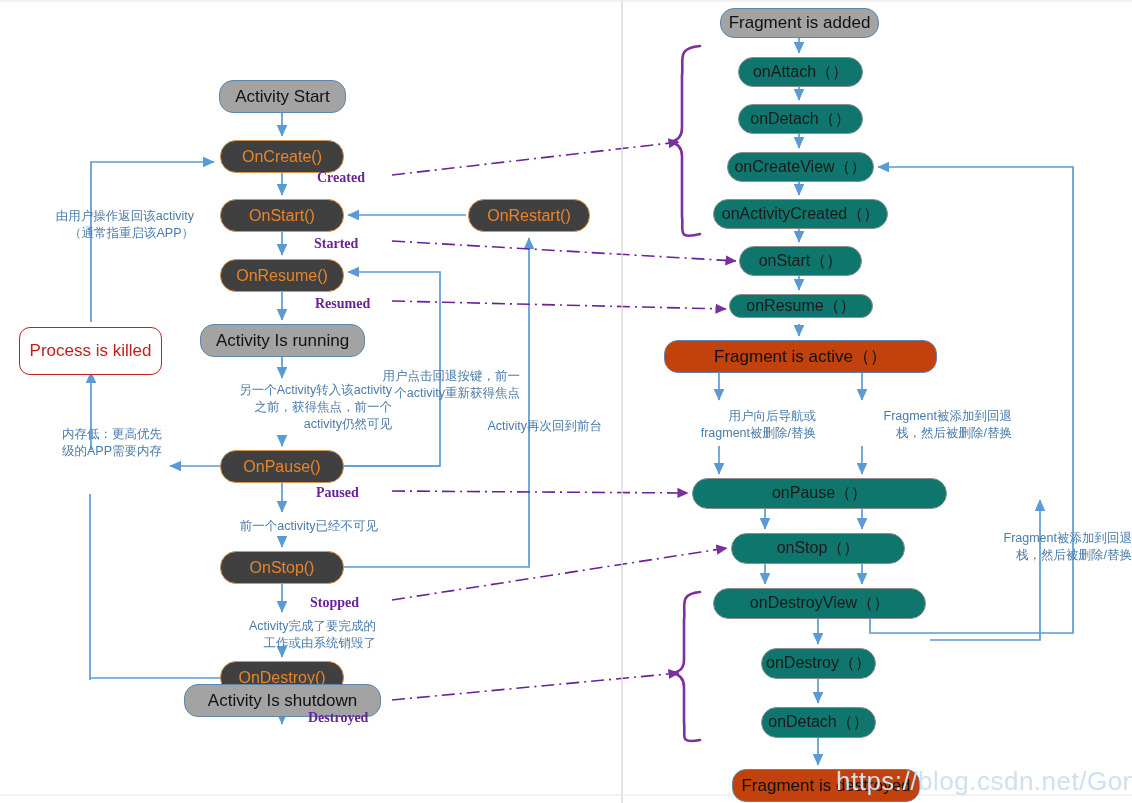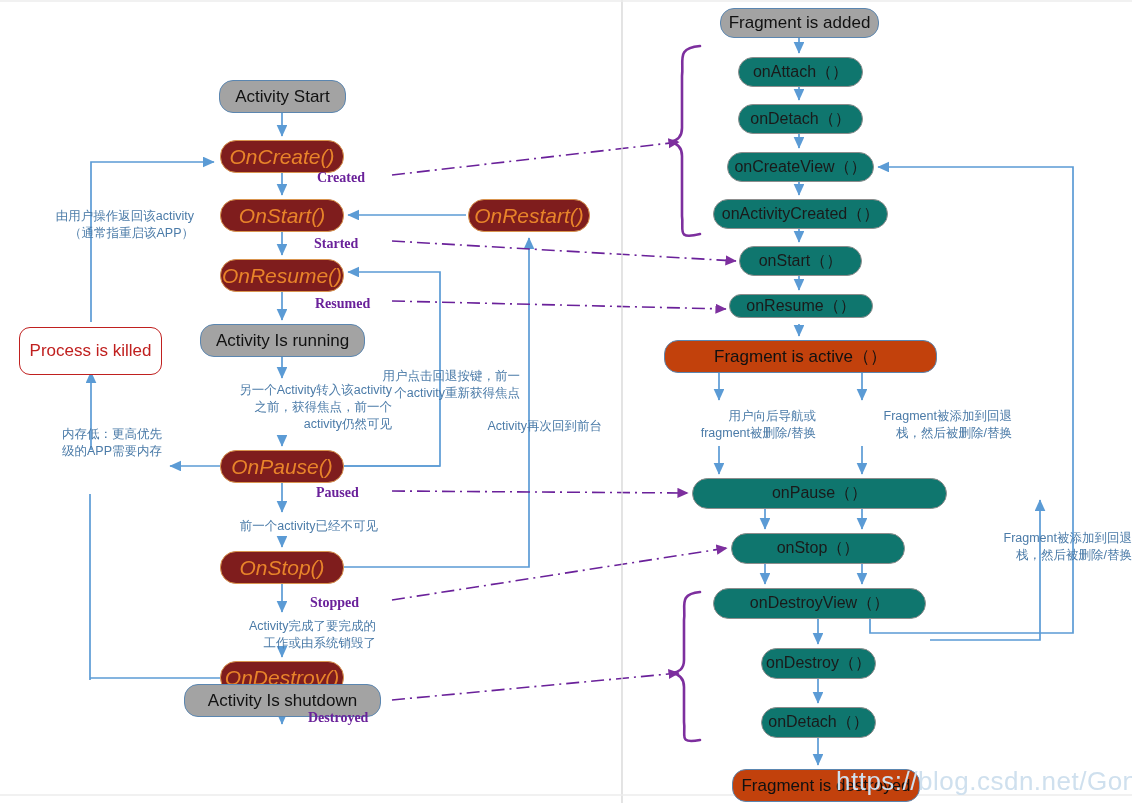--- a/index.html
+++ b/index.html
@@ -5,22 +5,22 @@
   html,body{margin:0;padding:0;background:#ffffff;}
   body{font-family:"Liberation Sans","DejaVu Sans",sans-serif;}
   #stage{position:relative;width:1132px;height:803px;background:#fff;overflow:hidden;}
   svg.layer{position:absolute;left:0;top:0;width:1132px;height:803px;}
 
   .node{position:absolute;box-sizing:border-box;display:flex;align-items:center;
         justify-content:center;text-align:center;white-space:nowrap;}
   .n-blue{background:#a3a3a3;border:1px solid #5b86b0;border-radius:14px;color:#111;
           font-size:17px;}
   .n-blue.big{background:#c2410c;}
-  .n-peach{background:#7f1d1d;border:1px solid #d9954f;border-radius:16px;
-           color:#e8842a;font-size:21px;font-style:italic;}
+  .n-peach{background:#404040;border:1px solid #d9954f;border-radius:16px;
+           color:#e8842a;font-size:16px;}
   .n-frag{background:#0f766e;border:1px solid #8d8d8d;border-radius:16px;
           color:#1a1a1a;font-size:16px;}
   .n-red{background:#ffffff;border:1.6px solid #c0201f;border-radius:11px;
          color:#c0201f;font-size:17px;}
 
   .lbl{position:absolute;color:#4b7ba8;font-size:12.5px;line-height:1.35;
        text-align:right;white-space:pre-line;}
   .state{position:absolute;color:#6a219a;font-size:14px;font-weight:bold;
          font-family:"Liberation Serif","DejaVu Serif",serif;white-space:nowrap;}
   .wm{position:absolute;color:#cfe0ee;font-size:26px;letter-spacing:.5px;}

